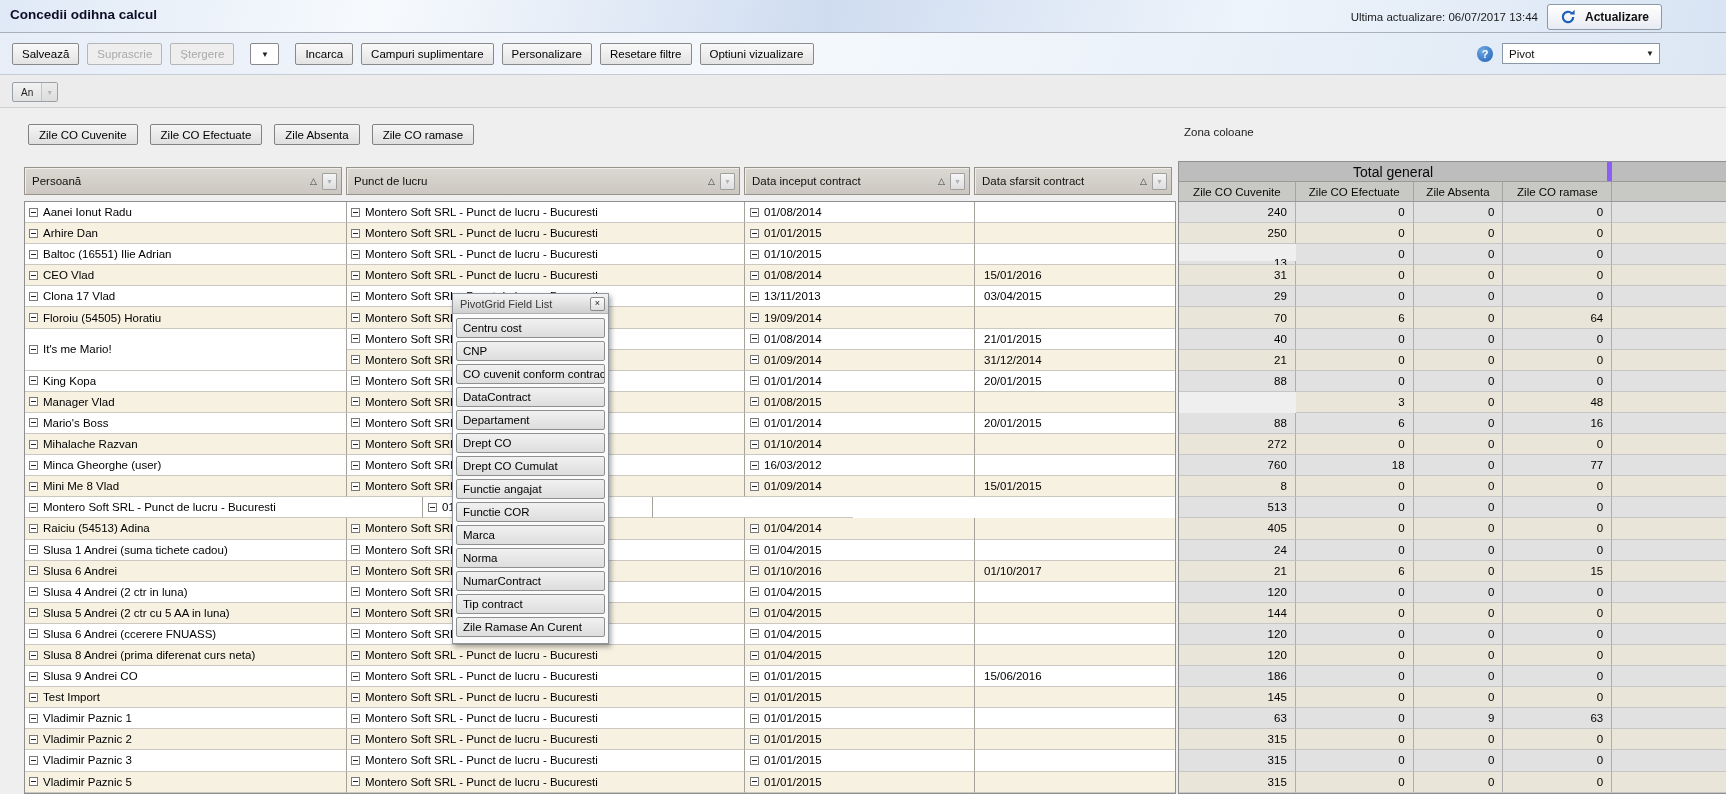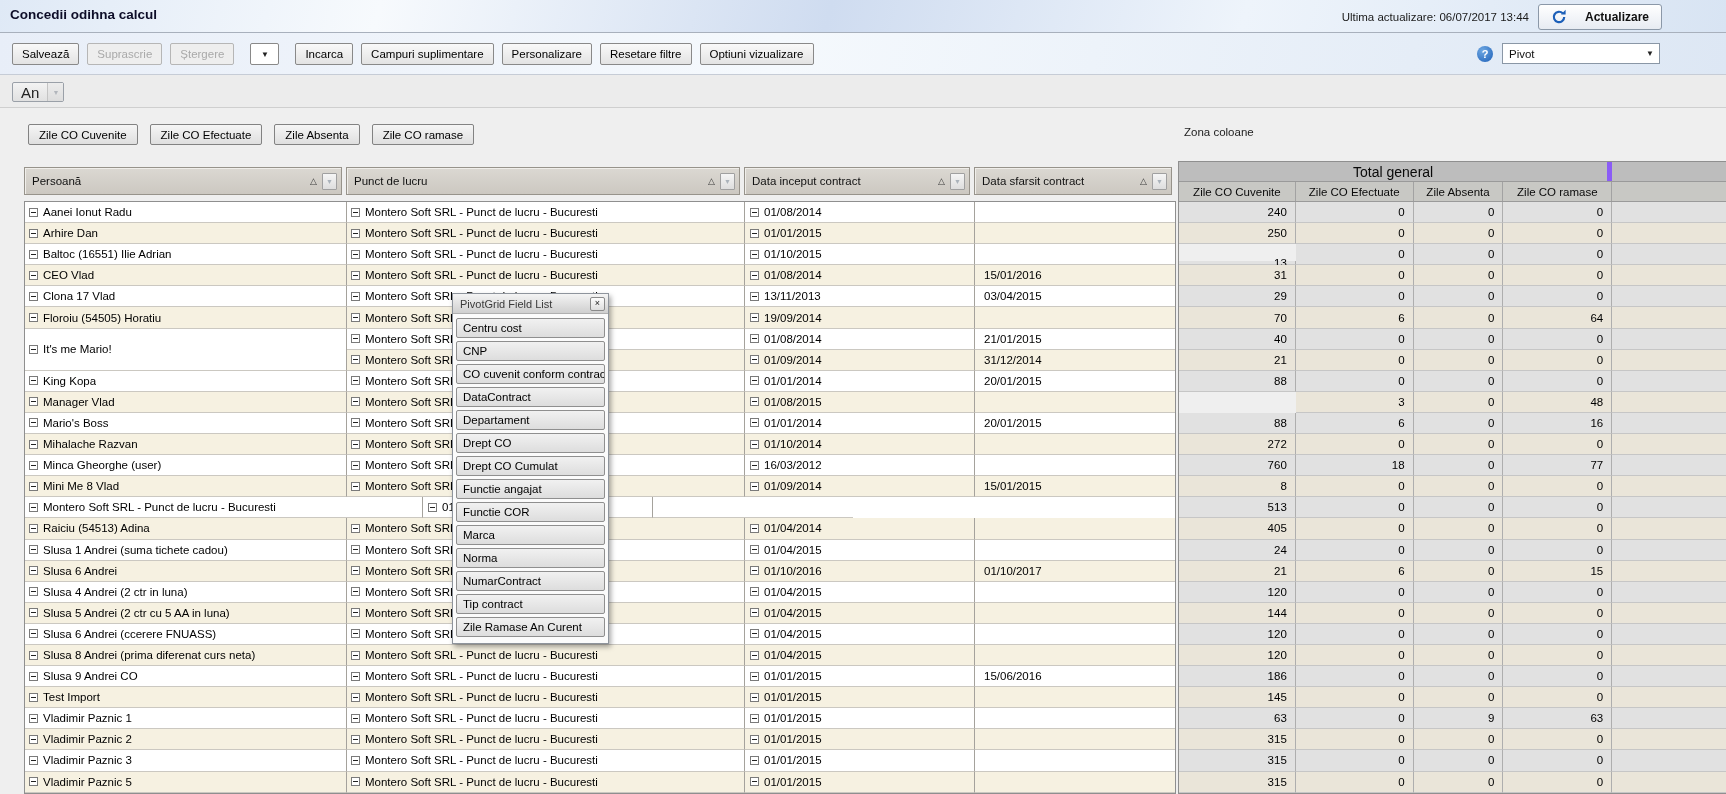--- a/index.html
+++ b/index.html
@@ -7,21 +7,21 @@
   .page { position:relative; width:1726px; height:794px; overflow:hidden; background:#efefef;
           font-family:"Liberation Sans", sans-serif; color:#111; }
 
   
   .titlebar { position:absolute; left:0; top:0; width:100%; height:33px;
     background:linear-gradient(105deg,#dfe9f6 0%,#f7fafd 22%,#cfdcf0 48%,#eef4fb 72%,#d8e4f3 100%);
     border-bottom:1px solid #a8b0bc; }
   .page-title { position:absolute; left:10px; top:7px; font-size:13.5px; font-weight:bold; color:#0d0d28; }
   .titlebar-right { position:absolute; right:64px; top:0; height:33px; display:flex; align-items:center; gap:9px; }
   .last-update { font-size:11.5px; color:#1a1a1a; white-space:nowrap; }
-  .refresh-btn { display:flex; align-items:center; gap:18px; height:26px; padding:0 12px;
+  .refresh-btn { display:flex; align-items:center; gap:9px; height:26px; padding:0 12px;
     background:linear-gradient(#ffffff,#e7ebf2); border:1px solid #8b98a8; border-radius:3px;
     font-size:12px; font-weight:bold; color:#101010; font-family:inherit; }
 
   
   .toolbar { position:absolute; left:0; top:33px; width:100%; height:42px;
     background:linear-gradient(100deg,#e8eef8 0%,#f5f9fd 45%,#dde7f4 100%);
     border-bottom:1px solid #c6ccd6; }
   .toolbar-left { position:absolute; left:12px; top:10px; display:flex; gap:8px; }
   .tb-btn { height:22px; padding:0 9px; font-size:11.5px; color:#000; font-family:inherit;
     background:linear-gradient(#f9f9f9,#e3e3e3); border:1px solid #898989; border-radius:2px; white-space:nowrap; }
@@ -33,21 +33,21 @@
     font-size:11px; display:flex; align-items:center; justify-content:center; }
   .view-select { width:158px; height:21px; background:#fff; border:1px solid #8a97a6;
     display:flex; align-items:center; font-size:11.5px; padding-left:6px; position:relative; }
   .view-select .arr { position:absolute; right:5px; font-size:8px; color:#222; }
 
   
   .filterbar { position:absolute; left:0; top:75px; width:100%; height:33px;
     background:#ececec; border-bottom:1px solid #cfcfcf; }
   .filter-field { position:absolute; left:12px; top:7px; height:20px; display:flex;
     border:1px solid #9aa0a8; border-radius:2px; background:linear-gradient(#f3f3f3,#e1e1e1); }
-  .ff-label { padding:0 8px; font-size:15px; display:flex; align-items:center; color:#222; }
+  .ff-label { padding:0 8px; font-size:10px; display:flex; align-items:center; color:#222; }
   .ff-arrow { width:16px; border-left:1px solid #c4c4c4; display:flex; align-items:center;
     justify-content:center; font-size:7px; color:#b2b6bc; background:linear-gradient(#ececec,#dddddd); }
 
   
   .pivot-zone { position:absolute; left:16px; top:108px; width:100%; height:686px; background:#efefef; }
   .data-fields { position:absolute; left:12px; top:16px; display:flex; gap:12px; }
   .df-btn { height:21px; padding:0 10px; font-size:11.5px; color:#000; font-family:inherit; white-space:nowrap;
     background:linear-gradient(#f5f5f5,#dfdfdf); border:1px solid #828282; border-radius:2px; }
   .zona-label { position:absolute; left:1168px; top:18px; font-size:11.5px; color:#222; }
 

